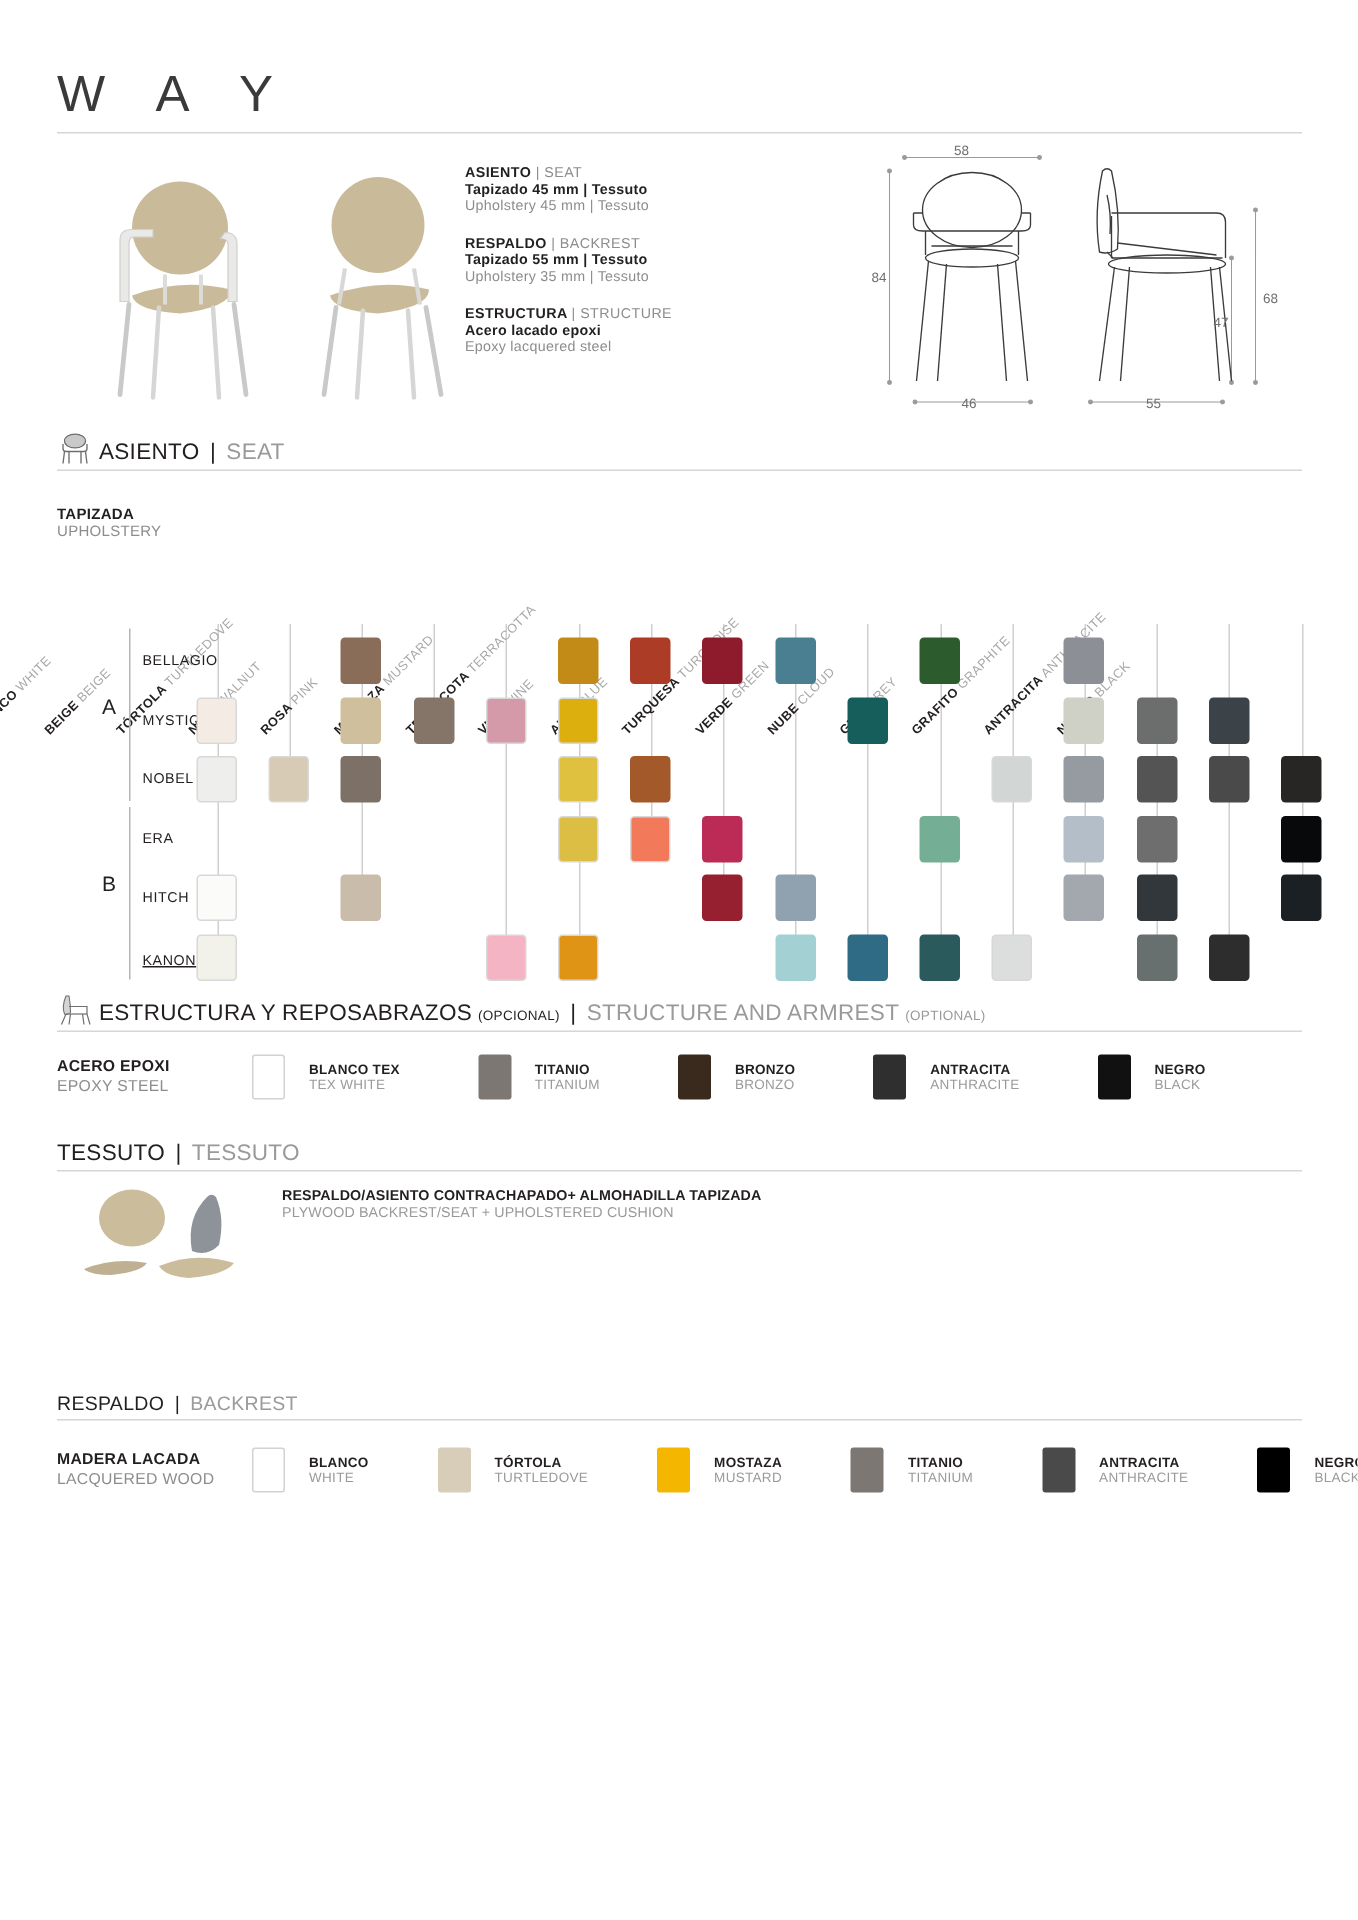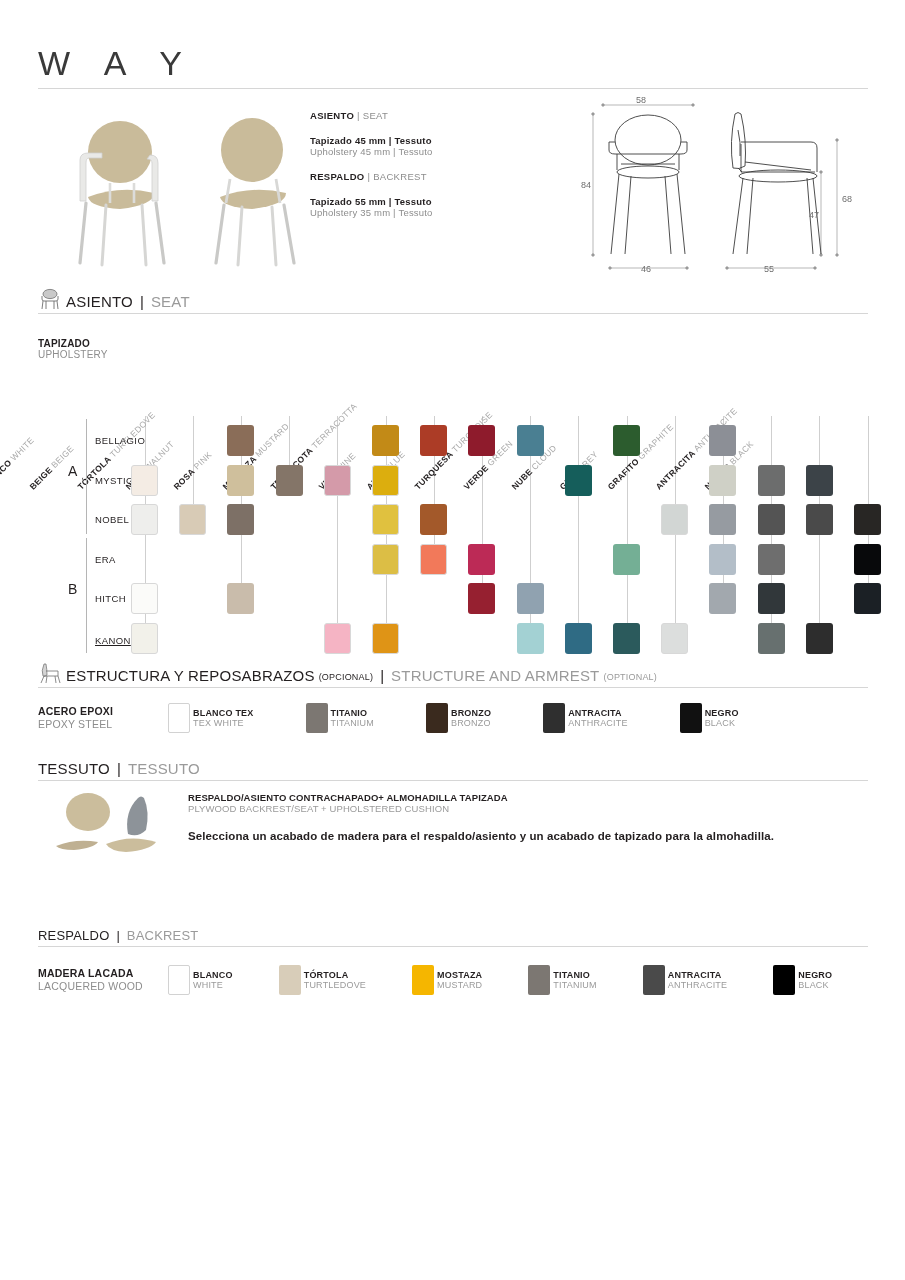--- a/index.html
+++ b/index.html
@@ -23,21 +23,21 @@
   .photos { position:absolute; left:40px; top:105px; width:260px; height:165px; }
   .photo { position:absolute; top:0; width:120px; height:165px; }
   .photo.p1 { left:18px; }
   .photo.p2 { left:150px; }
 
   
   .specs { position:absolute; left:310px; top:110px; width:230px; }
   .spec-block { margin-bottom:14px; }
   .spec-h { font-size:9.5px; font-weight:bold; letter-spacing:.3px; }
   .spec-h .en { font-weight:normal; color:#8d8d8d; }
-  .spec-l1 { font-size:9.5px; font-weight:bold; letter-spacing:.2px;margin-top:14px; }
+  .spec-l1 { font-size:9.5px; font-weight:bold; letter-spacing:.2px; }
   .spec-l2 { font-size:9.5px; color:#8d8d8d; letter-spacing:.2px; }
 
   
   .tech { position:absolute; left:575px; top:92px; width:300px; height:190px; }
 
   
   .section-head { position:absolute; left:38px; width:830px; }
   .section-head .sh-row { display:flex; align-items:flex-end; gap:4px; padding-bottom:3px; }
   .sh-icon { width:24px; height:22px; flex:0 0 auto; }
   .sh-es { font-size:15px; font-weight:400; letter-spacing:.2px; color:#231f20; }
@@ -74,21 +74,21 @@
   }
   .group-bar { position:absolute; width:1px; background:#b5b5b5; }
 
   .swatch {
     position:absolute; width:27px; height:31px; border-radius:3px;
   }
   .swatch.outlined { border:1px solid #d8d8d8; }
 
   
   .finish-row { position:absolute; display:flex; align-items:center; }
-  .finish-item { display:flex; align-items:center; gap:3px; }
+  .finish-item { display:flex; align-items:center; gap:16px; }
   .finish-sw { width:22px; height:30px; border-radius:2px; flex:0 0 auto; }
   .finish-sw.outlined { border:1px solid #d2d2d2; }
   .finish-txt .es { font-size:9px; font-weight:bold; letter-spacing:.2px; display:block; line-height:1.15; }
   .finish-txt .en { font-size:9px; color:#9a9a9a; letter-spacing:.2px; display:block; line-height:1.15; }
   .finish-cat { width:130px; flex:0 0 auto; }
   .finish-cat .es { font-size:10.5px; font-weight:bold; letter-spacing:.2px; display:block; line-height:1.2; }
   .finish-cat .en { font-size:10.5px; color:#8d8d8d; letter-spacing:.2px; display:block; line-height:1.2; }
 
   
   .tessuto-body { position:absolute; left:38px; top:790px; width:830px; }
@@ -137,20 +137,25 @@
 <div class="specs">
   <div class="spec-block">
     <div class="spec-h"><span>ASIENTO</span> <span class="en">| <span>SEAT</span></span></div>
     <div class="spec-l1">Tapizado 45 mm | Tessuto</div>
     <div class="spec-l2">Upholstery 45 mm | Tessuto</div>
   </div>
   <div class="spec-block">
     <div class="spec-h"><span>RESPALDO</span> <span class="en">| <span>BACKREST</span></span></div>
     <div class="spec-l1">Tapizado 55 mm | Tessuto</div>
     <div class="spec-l2">Upholstery 35 mm | Tessuto</div>
+  </div>
+  <div class="spec-block">
+    <div class="spec-h"><span>ESTRUCTURA</span> <span class="en">| <span>STRUCTURE</span></span></div>
+    <div class="spec-l1">Acero lacado epoxi</div>
+    <div class="spec-l2">Epoxy lacquered steel</div>
   </div>
 </div>
 
 <div class="tech">
   <svg viewBox="0 0 300 190" width="300" height="190">
     <g stroke="#9a9a9a" stroke-width="0.7" fill="none">
 
       <line x1="28" y1="13" x2="118" y2="13"></line>
       <circle cx="28" cy="13" r="1.3" fill="#9a9a9a"></circle>
         <circle cx="118" cy="13" r="1.3" fill="#9a9a9a"></circle>
@@ -227,21 +232,21 @@
     </span>
     <span class="sh-es">ASIENTO</span>
     <span class="sh-sep">|</span>
     <span class="sh-en">SEAT</span>
   </div>
   <div class="sh-line"></div>
 </div>
 
 <div class="matrix">
   <div class="tapizado-label">
-    <div class="es">TAPIZADO</div>
+    <div class="es">TAPIZADA</div>
     <div class="en">UPHOLSTERY</div>
   </div>
   <div id="matrix-layer">
       <div class="col-head" style="left: 144.5px; top: 96px;"><span class="es">BLANCO</span><span class="en"> WHITE</span></div>
       <div class="leader" style="left: 144.5px; top: 96px; height: 222.5px;"></div>
       <div class="col-head" style="left: 192.7px; top: 96px;"><span class="es">BEIGE</span><span class="en"> BEIGE</span></div>
       <div class="leader" style="left: 192.7px; top: 96px; height: 103.7px;"></div>
       <div class="col-head" style="left: 240.9px; top: 96px;"><span class="es">TÓRTOLA</span><span class="en"> TURTLEDOVE</span></div>
       <div class="leader" style="left: 240.9px; top: 96px; height: 182.9px;"></div>
       <div class="col-head" style="left: 289.1px; top: 96px;"><span class="es">NUEZ</span><span class="en"> WALNUT</span></div>
@@ -409,21 +414,20 @@
     <svg viewBox="0 0 140 70" width="140" height="70">
       <ellipse cx="38" cy="22" rx="22" ry="19" fill="#cbbd9c"></ellipse>
       <path d="M88 8 Q74 22 78 44 Q88 48 96 40 Q100 22 94 8 Q91 5 88 8 Z" fill="#8d9399"></path>
       <path d="M6 56 Q26 48 48 52 Q44 58 24 60 Q10 60 6 56 Z" fill="#bfb092"></path>
       <path d="M56 54 Q80 44 106 52 Q100 60 76 62 Q60 61 56 54 Z" fill="#cbbd9c"></path>
     </svg>
   </div>
   <div class="tes-text">
     <div class="tes-t1">RESPALDO/ASIENTO CONTRACHAPADO+ ALMOHADILLA TAPIZADA</div>
     <div class="tes-t2">PLYWOOD BACKREST/SEAT + UPHOLSTERED CUSHION</div>
-    <div class="tes-t3">Selecciona un acabado de madera para el respaldo/asiento y un acabado de tapizado para la almohadilla.</div>
   </div>
 </div>
 
 <div class="section-head" style="top:928px;">
   <div class="sh-row">
     <span class="sh-es" style="font-size:13px;">RESPALDO</span>
     <span class="sh-sep" style="font-size:13px;">|</span>
     <span class="sh-en" style="font-size:13px;">BACKREST</span>
   </div>
   <div class="sh-line"></div>

